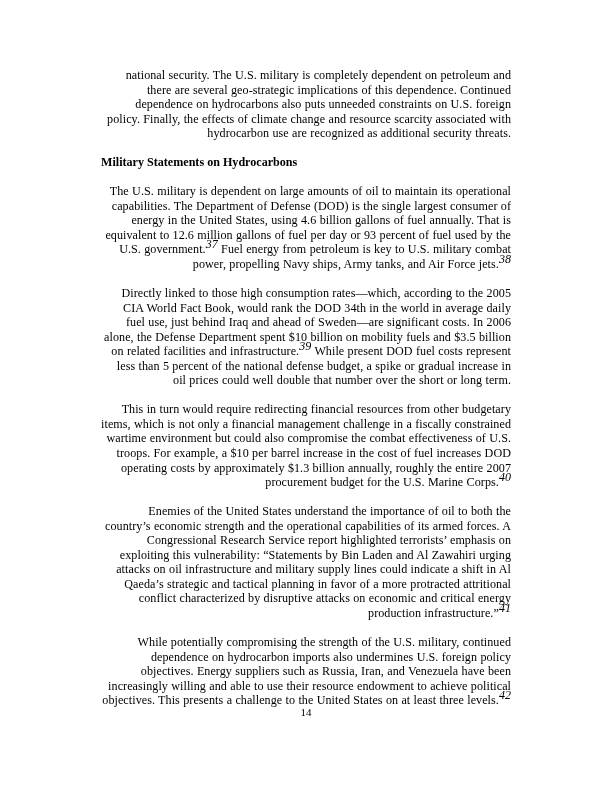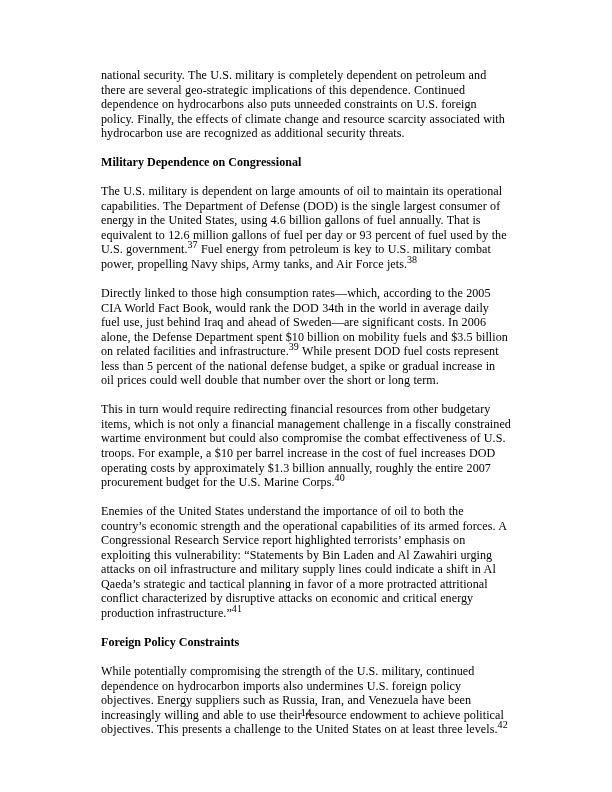--- a/index.html
+++ b/index.html
@@ -22,59 +22,59 @@
   #content {
     position: absolute;
     left: 101px;
     top: 68px;
     width: 410px;
   }
   p.body-para {
     font-size: 12.1px;
     line-height: 14.55px;
     margin: 0 0 14.5px 0;
-    text-align: left;
+    text-align: right;
     word-spacing: 0.02em;
     letter-spacing: 0.005em;
     hyphens: none;
   }
   p.body-para:last-of-type {
     margin-bottom: 4px;
   }
   h2.section-heading {
     font-size: 12.1px;
     line-height: 14.55px;
     font-weight: bold;
     margin: 0 0 14.5px 0;
   }
   .sup {
-    font-size: 10px;
+    font-size: 12px;
     vertical-align: super;
     line-height: 0;
+    font-style: italic;
   }
   .ital {
   }
   #page-number {
     position: absolute;
     left: 0;
     right: 0;
     top: 705px;
     text-align: center;
     font-size: 11px;
     line-height: 14.55px;
   }
 </style>
 </head>
 <body>
 
 <div id="page">
   <div id="content">
       <p class="body-para">national security.  The U.S. military is completely dependent on petroleum and there are several geo-strategic implications of this dependence.  Continued dependence on hydrocarbons also puts unneeded constraints on U.S. foreign policy.  Finally, the effects of climate change and resource scarcity associated with hydrocarbon use are recognized as additional security threats.</p>
-      <h2 class="section-heading">Military Dependence on Congressional</h2>
+      <h2 class="section-heading">Military Statements on Hydrocarbons</h2>
       <p class="body-para">The U.S. military is dependent on large amounts of oil to maintain its operational capabilities.  The Department of Defense (DOD) is the single largest consumer of energy in the United States, using 4.6 billion gallons of fuel annually.  That is equivalent to 12.6 million gallons of fuel per day or 93 percent of fuel used by the U.S. government.<span class="sup">37</span>  Fuel energy from petroleum is key to U.S. military combat power, propelling Navy ships, Army tanks, and Air Force jets.<span class="sup">38</span></p>
       <p class="body-para">Directly linked to those high consumption rates—which, according to the 2005 CIA <span class="ital">World Fact Book</span>, would rank the DOD 34th in the world in average daily fuel use, just behind Iraq and ahead of Sweden—are significant costs.  In 2006 alone, the Defense Department spent $10 billion on mobility fuels and $3.5 billion on related facilities and infrastructure.<span class="sup">39</span>  While present DOD fuel costs represent less than 5 percent of the national defense budget, a spike or gradual increase in oil prices could well double that number over the short or long term.</p>
       <p class="body-para">This in turn would require redirecting financial resources from other budgetary items, which is not only a financial management challenge in a fiscally constrained wartime environment but could also compromise the combat effectiveness of U.S. troops.  For example, a $10 per barrel increase in the cost of fuel increases DOD operating costs by approximately $1.3 billion annually, roughly the entire 2007 procurement budget for the U.S. Marine Corps.<span class="sup">40</span></p>
       <p class="body-para">Enemies of the United States understand the importance of oil to both the country’s economic strength and the operational capabilities of its armed forces.  A Congressional Research Service report highlighted terrorists’ emphasis on exploiting this vulnerability: “Statements by Bin Laden and Al Zawahiri urging attacks on oil infrastructure and military supply lines could indicate a shift in Al Qaeda’s strategic and tactical planning in favor of a more protracted attritional conflict characterized by disruptive attacks on economic and critical energy production infrastructure.”<span class="sup">41</span></p>
-      <h2 class="section-heading">Foreign Policy Constraints</h2>
       <p class="body-para">While potentially compromising the strength of the U.S. military, continued dependence on hydrocarbon imports also undermines U.S. foreign policy objectives.  Energy suppliers such as Russia, Iran, and Venezuela have been increasingly willing and able to use their resource endowment to achieve political objectives.  This presents a challenge to the United States on at least three levels.<span class="sup">42</span></p>
     </div>
   <div id="page-number">14</div>
 </div>
 
 </body></html>

